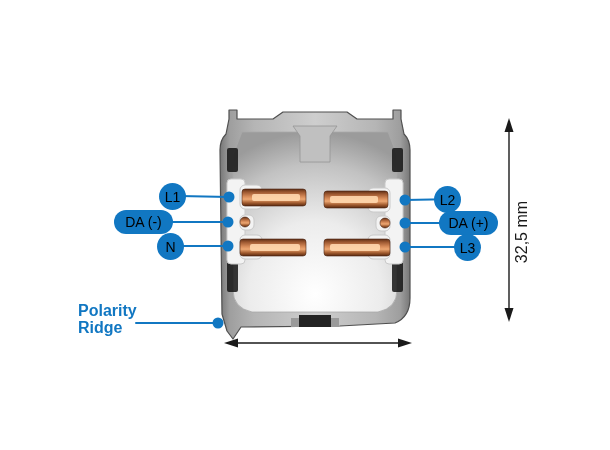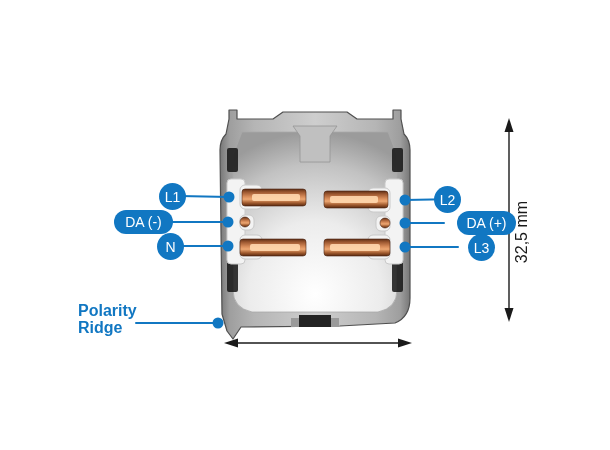--- a/index.html
+++ b/index.html
@@ -7,34 +7,34 @@
     position:relative;
     width:610px;height:450px;
     background:#ffffff;
     font-family:"Liberation Sans", sans-serif;
     overflow:hidden;
   }
   .layer{position:absolute;left:0;top:0;}
   .badge{
     position:absolute;
     background:#1177c2;
-    color:#ffffff;
+    color:#000000;
     display:flex;align-items:center;justify-content:center;
     font-size:14px;
     box-sizing:border-box;
     z-index:3;
   }
   .badge.circle{width:27px;height:27px;border-radius:50%;}
   .badge.pill{height:24px;border-radius:12px;padding:5px 9px;}
   #badge-l1{left:159px;top:183px;}
   #badge-da-minus{left:114px;top:210px;width:59px;}
   #badge-n{left:157px;top:233px;}
   #badge-l2{left:434px;top:186px;}
-  #badge-da-plus{left:457px;top:211px;width:59px;}
-  #badge-l3{left:468px;top:234px;}
+  #badge-da-plus{left:439px;top:211px;width:59px;}
+  #badge-l3{left:454px;top:234px;}
   .polarity-label{
     position:absolute;left:78px;top:302px;
     color:#1177c2;font-size:16px;line-height:17px;
     z-index:3;
     font-weight:bold;
   }
   .dim-label{
     position:absolute;color:#1a1a1a;font-size:16px;z-index:3;
   }
   #dim-width{left:268px;top:347px;width:104px;text-align:center;}

